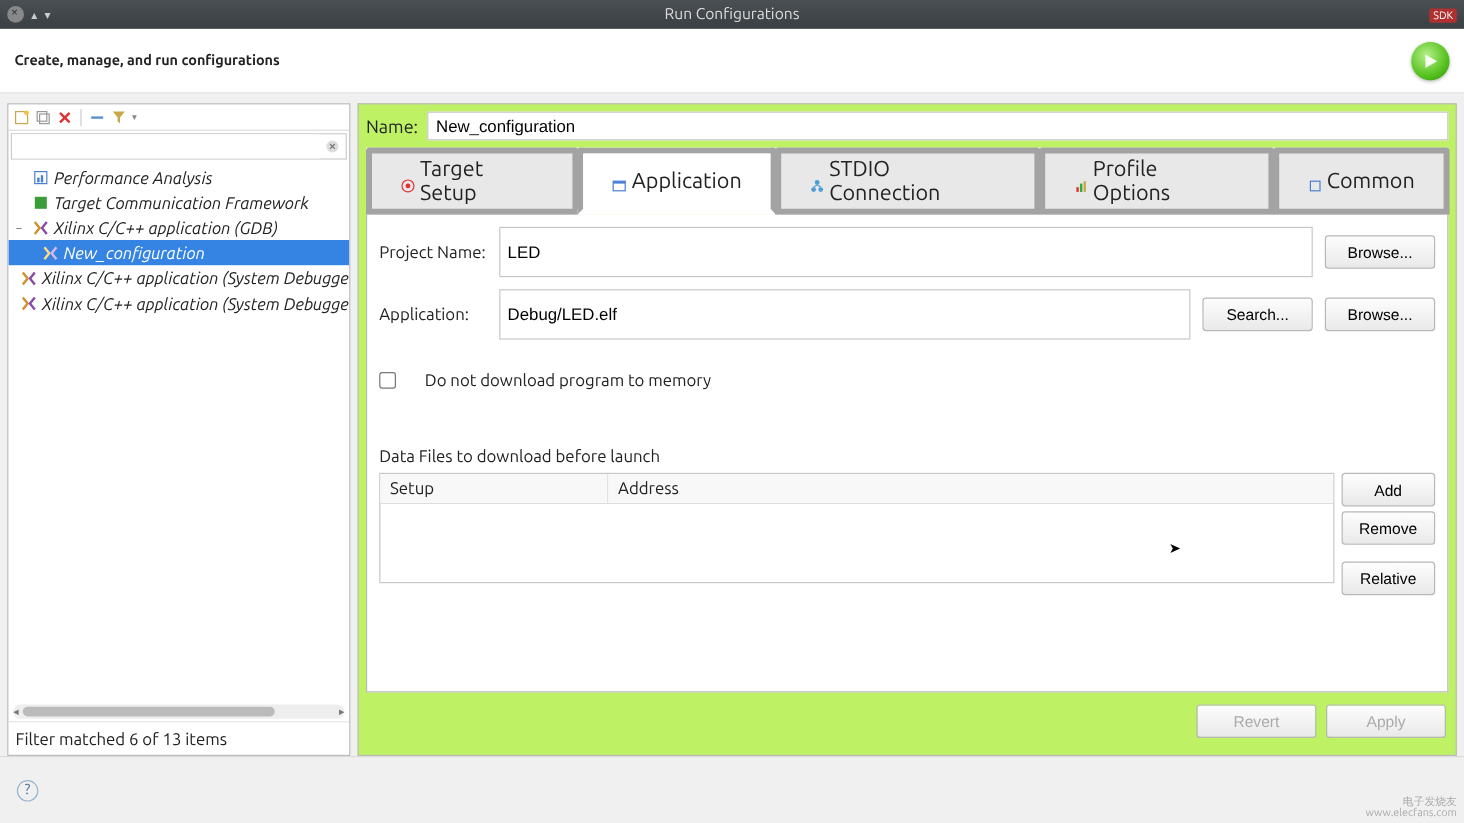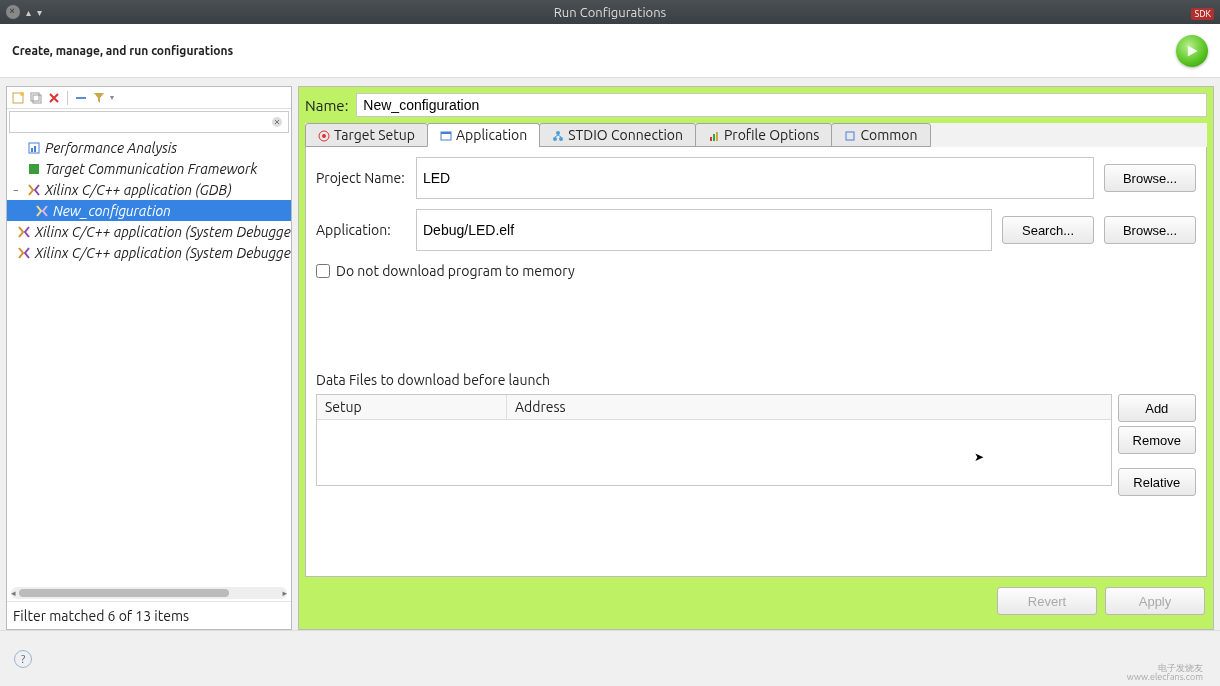--- a/index.html
+++ b/index.html
@@ -148,24 +148,24 @@
 .name-row input {
   flex:1; height:24px; border:1px solid #c8c8c8; padding:0 6px;
   font-size:14px; background:#fff;
 }
 .tabs {
   display:flex; margin-top:4px;
   background:#f2f2f2;
 }
 .tab {
   display:flex; align-items:center; gap:4px;
-  padding:3px 12px;
-  border:1px solid #a3a3a3;
+  padding:3px 24px;
+  border:5px solid #a3a3a3;
   background:#e8e8e8;
-  font-size:14px;
+  font-size:18px;
   margin-right:-1px;
   border-top-left-radius:3px; border-top-right-radius:3px;
 }
 .tab.active { background:#fff; border-bottom-color:#fff; }
 .tab-ico { width:12px; height:12px; }
 
 .tabbody {
   border:1px solid #bbb; border-top:none;
   background:#fff;
   flex:1;
@@ -179,21 +179,21 @@
 .form-row input[type=text] {
   flex:1; height:42px; border:1px solid #c8c8c8; padding:0 6px;
   font-size:14px; background:#fff;
 }
 .btn {
   height:28px; min-width:92px; padding:0 14px;
   background:linear-gradient(#fdfdfd,#e9e9e9);
   border:1px solid #b8b8b8; border-radius:3px;
   font-size:13px; cursor:pointer;
 }
-.chk-row { display:flex; align-items:center; gap:6px; font-size:14px; margin-top:2px;}
+.chk-row { display:flex; align-items:center; gap:24px; font-size:14px; margin-top:16px;}
 .chk-row input { width:14px; height:14px; }
 
 .section-label { font-size:14px; margin-top:auto; padding-top:20px; margin-bottom:6px; }
 .datafiles {
   display:flex; gap:6px;
 }
 .datafiles-table {
   flex:1; border:1px solid #c8c8c8; background:#fff; height:92px;
 }
 .dt-head { display:flex; border-bottom:1px solid #ddd; }
@@ -218,21 +218,21 @@
   display:flex; align-items:center; padding:0 14px;
 }
 .help-ico {
   width:18px; height:18px; border:1px solid #9bb6ce; border-radius:9px;
   color:#4a6e9e; font-size:12px; display:flex; align-items:center; justify-content:center;
 }
 .footer-btns { margin-left:auto; display:flex; gap:10px; }
 .btn.wide { min-width:100px; }
 
 .watermark {
-  position:absolute; right:17px; bottom:4px; color:#aaa; font-size:9px;
+  position:absolute; right:6px; bottom:4px; color:#aaa; font-size:9px;
   text-align:right; line-height:1;
 }
 .cursor {
   position:absolute; left:974px; top:450px; font-size:12px; color:#000;
 }
 </style>
 </head>
 <body>
 
 <div class="titlebar">

